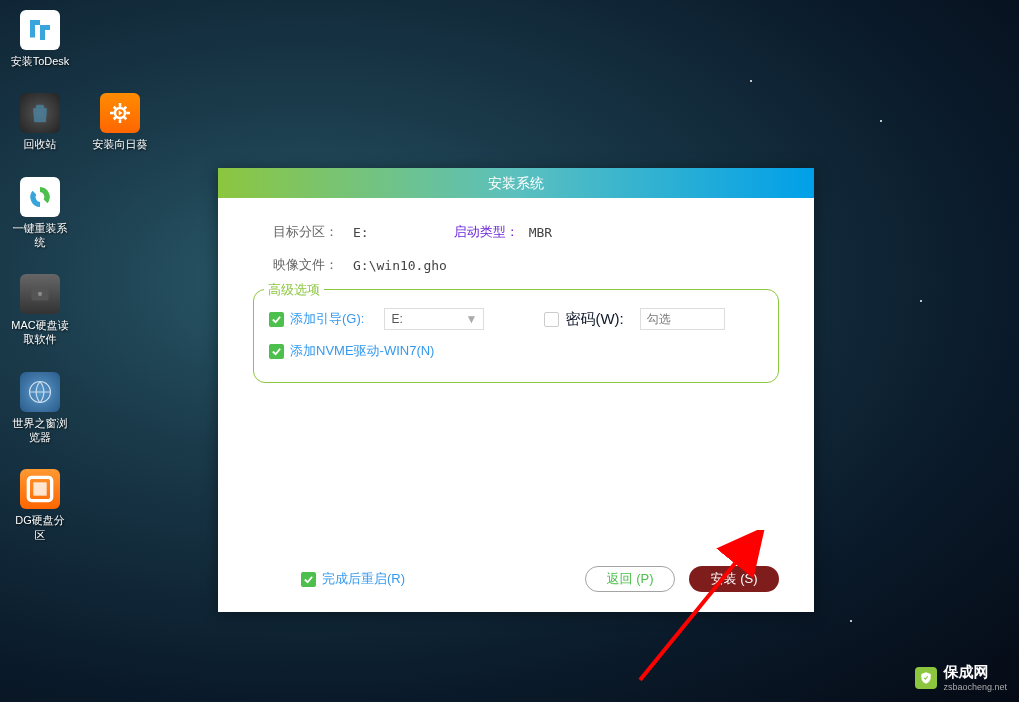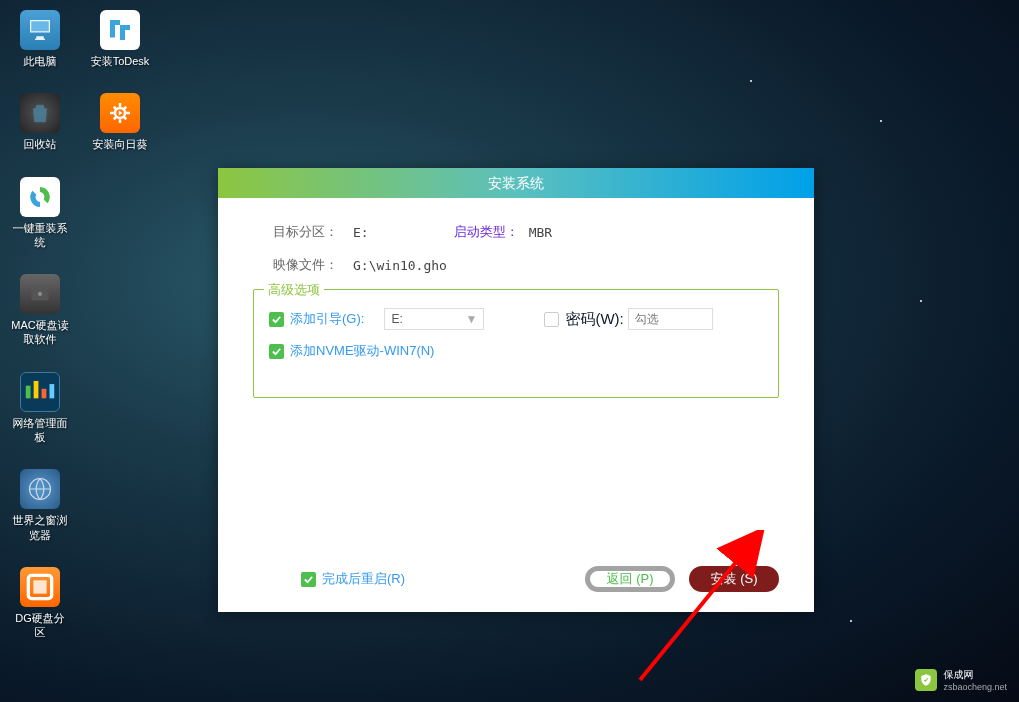--- a/index.html
+++ b/index.html
@@ -32,71 +32,62 @@
     .ico-browser svg { width: 28px; height: 28px; }
     .ico-dg { background: linear-gradient(#ff9933,#ff6600); }
     
     .dialog { position: absolute; left: 218px; top: 168px; width: 596px; height: 444px; background: #fff; box-shadow: 0 2px 15px rgba(0,0,0,0.4); }
     .dialog-title { height: 30px; background: linear-gradient(to right, #8cc63f 0%, #5bc0be 50%, #00a0e9 100%); color: #fff; text-align: center; line-height: 30px; font-size: 14px; }
     .dialog-body { padding: 25px 35px 15px 35px; color: #555; font-size: 13px; }
     .field-row { display: flex; align-items: center; margin-bottom: 15px; margin-left: 20px; }
     .field-row .flabel { width: 80px; color: #666; }
     .field-row .fval { font-family: monospace; color: #444; }
     .field-row .flabel2 { margin-left: 85px; width: 75px; color: #6d28d9; }
-    .fieldset { border: 1px solid #8cc63f; border-radius: 2px; padding: 18px 15px 25px 15px; margin-top: 10px; position: relative; }
+    .fieldset { border: 1px solid #8cc63f; border-radius: 12px; padding: 18px 15px 10px 15px; margin-top: 10px; position: relative; }
     .fieldset .legend { position: absolute; top: -9px; left: 10px; background: #fff; padding: 0 4px; color: #8cc63f; font-size: 13px; }
     .adv-row { display: flex; align-items: center; margin-bottom: 12px; }
     .chk { width: 15px; height: 15px; background: #4cbf4c; border-radius: 2px; display: inline-flex; align-items: center; justify-content: center; margin-right: 6px; cursor: pointer; flex-shrink: 0; }
     .chk svg { width: 11px; height: 11px; }
     .chk-empty { width: 15px; height: 15px; background: #fff; border: 1px solid #ccc; border-radius: 2px; display: inline-flex; margin-right: 6px; cursor: pointer; flex-shrink: 0; }
     .optlabel { color: #3399ee; font-size: 13px; }
     .dropdown { margin-left: 20px; width: 100px; height: 22px; border: 1px solid #ddd; display: flex; align-items: center; justify-content: space-between; padding: 0 6px; font-size: 12px; color: #555; cursor: pointer; }
     .dropdown .chev { color: #aaa; }
     .pwlabel { margin-left: 60px; color: #0f172a; font-size: 15px; }
-    .pwinput { margin-left: 4px; width: 85px; height: 22px; border: 1px solid #ddd; padding: 0 6px; font-size: 12px; color: #bbb; }
+    .pwinput { margin-left: 16px; width: 85px; height: 22px; border: 1px solid #ddd; padding: 0 6px; font-size: 12px; color: #bbb; }
     .dialog-footer { position: absolute; bottom: 20px; left: 35px; right: 35px; display: flex; align-items: center; padding-left: 48px; }
     .footer-chk { display: flex; align-items: center; }
     .footer-chk .optlabel { color: #3399ee; }
     .btn-row { margin-left: auto; display: flex; gap: 14px; }
     .btn { width: 90px; height: 26px; border-radius: 13px; display: flex; align-items: center; justify-content: center; font-size: 13px; cursor: pointer; }
-    .btn-back { border: 5px solid #a3a3a3; color: #4cbf4c; background: #fff; }
+    .btn-back { border: 1px solid #a3a3a3; color: #4cbf4c; background: #fff; }
     .btn-install { background: #7f1d1d; color: #fff; }
     
     .arrow { position: absolute; left: 620px; top: 530px; width: 180px; height: 160px; pointer-events: none; }
     
     .watermark { position: absolute; right: 12px; bottom: 10px; display: flex; align-items: center; gap: 6px; }
     .wm-ico { width: 22px; height: 22px; background: #8cc63f; border-radius: 4px; display: flex; align-items: center; justify-content: center; }
     .wm-ico svg { width: 14px; height: 14px; fill: #fff; }
     .wm-text { color: #fff; }
-    .wm-text .wm1 { font-size: 10px; font-weight: normal; }
+    .wm-text .wm1 { font-size: 15px; font-weight: bold; }
     .wm-text .wm2 { font-size: 9px; color: #aaa; }
     
     .star { position: absolute; width: 2px; height: 2px; background: #fff; border-radius: 50%; }
   </style>
 </head>
 <body>
 
 <div class="star" style="top:80px;left:750px"></div>
 <div class="star" style="top:120px;left:880px"></div>
 <div class="star" style="top:300px;left:920px"></div>
 <div class="star" style="top:600px;left:400px"></div>
 <div class="star" style="top:620px;left:850px"></div>
 
 <div class="desktop-icons">
   <div class="icon-row">
     <div class="desktop-icon">
-      <div class="ico ico-pc">
-        <svg viewBox="0 0 24 24">
-            <path d="M4 4h16v10H4z M9 17h6v2H9z M8 19h8v1H8z" fill="#fff" opacity="0.9"></path>
-            <rect x="5" y="5" width="14" height="8" fill="#6ab8e8"></rect>
-          </svg>
-      </div>
-      <div class="label">此电脑</div>
-    </div>
-    <div class="desktop-icon">
       <div class="ico ico-todesk">
         <svg viewBox="0 0 24 24">
             <path d="M4 4h8v4H8v10H4z M12 8h8v4h-4v8h-4z" fill="#3aa5dd"></path>
           </svg>
       </div>
       <div class="label">安装ToDesk</div>
     </div>
   </div>
   <div class="icon-row">
     <div class="desktop-icon">
@@ -131,33 +122,20 @@
   </div>
   <div class="icon-row">
     <div class="desktop-icon">
       <div class="ico ico-mac">
         <svg viewBox="0 0 24 24">
             <rect x="4" y="6" width="16" height="12" rx="2" fill="#555"></rect>
             <circle cx="12" cy="12" r="2" fill="#888"></circle>
           </svg>
       </div>
       <div class="label">MAC硬盘读取软件</div>
-    </div>
-  </div>
-  <div class="icon-row">
-    <div class="desktop-icon">
-      <div class="ico ico-network">
-        <svg viewBox="0 0 24 24">
-            <rect x="3" y="8" width="3" height="8" fill="#4cbf4c"></rect>
-            <rect x="8" y="5" width="3" height="11" fill="#ffcc00"></rect>
-            <rect x="13" y="10" width="3" height="6" fill="#ff6633"></rect>
-            <rect x="18" y="7" width="3" height="9" fill="#66ccff"></rect>
-          </svg>
-      </div>
-      <div class="label">网络管理面板</div>
     </div>
   </div>
   <div class="icon-row">
     <div class="desktop-icon">
       <div class="ico ico-browser">
         <svg viewBox="0 0 24 24">
             <circle cx="12" cy="12" r="9" fill="none" stroke="#cde" stroke-width="1"></circle>
             <path d="M3 12h18M12 3a14 14 0 0 1 0 18M12 3a14 14 0 0 0 0 18" fill="none" stroke="#cde" stroke-width="1"></path>
           </svg>
       </div>

